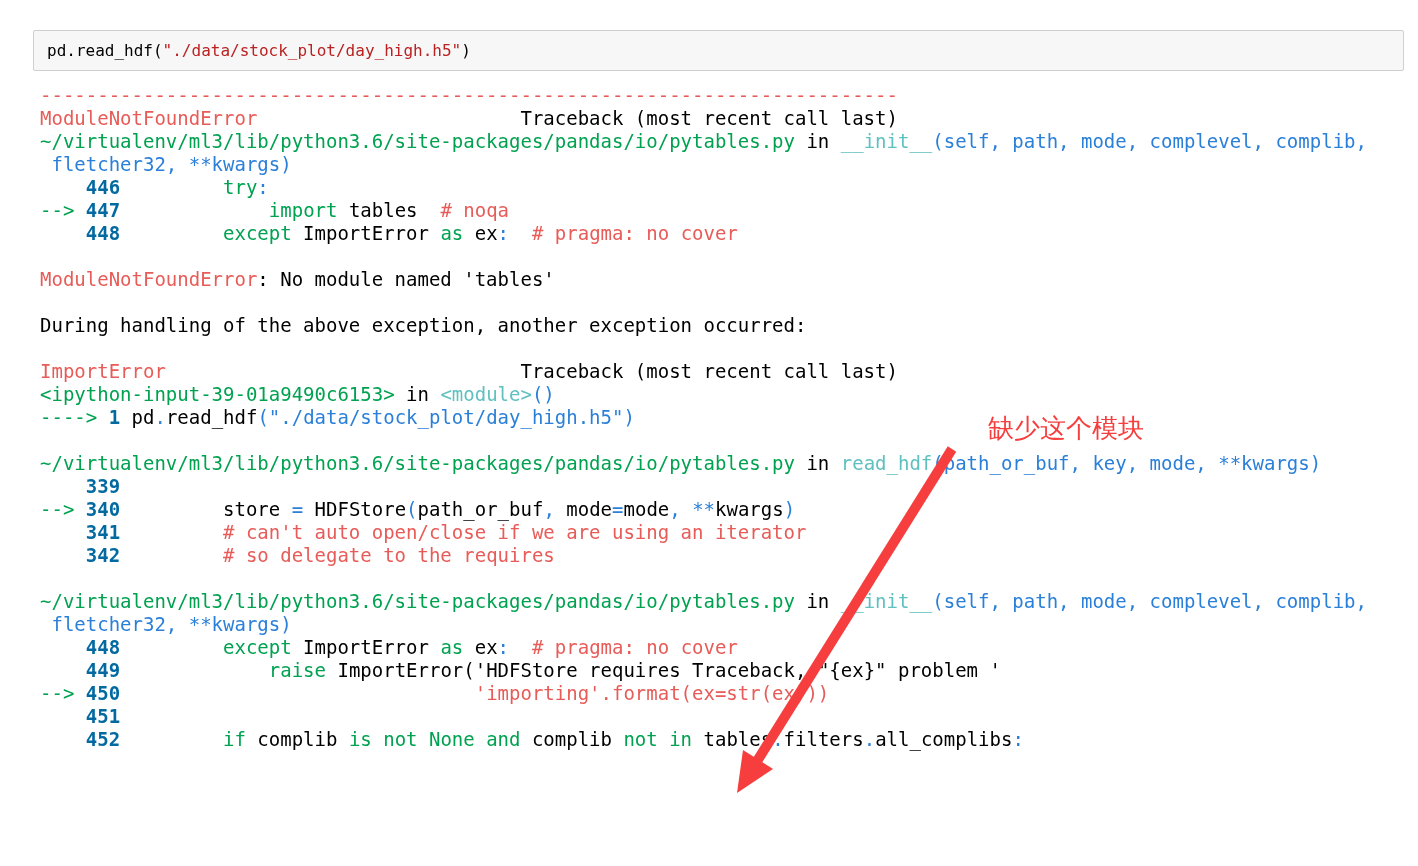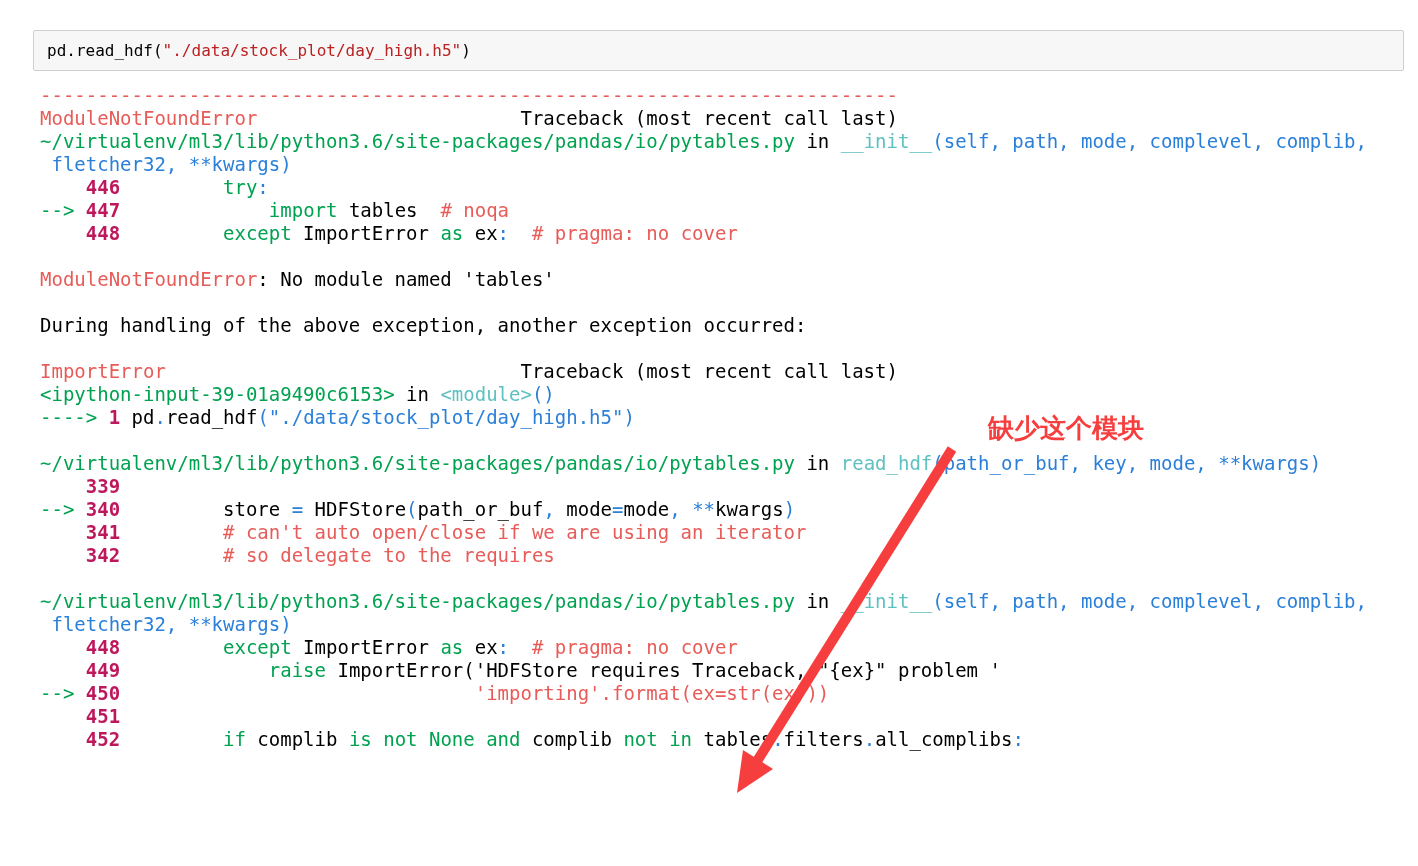--- a/index.html
+++ b/index.html
@@ -13,26 +13,26 @@
                 padding:9px 13px; overflow:hidden; }
   .cell-input .code { font-size:16px; line-height:21px; white-space:pre; color:#000; }
 
   
   .tb-out { position:absolute; left:40px; top:84px; width:1372px; }
   .tb-line { height:23px; font-size:19px; line-height:23px; white-space:pre; color:#000; }
   .c-num { font-weight:bold; }
 
   
   .annot-text { position:absolute; left:988px; top:411px; font-size:26px; line-height:34px;
-                font-family:"DejaVu Sans","Liberation Sans",sans-serif; font-weight:700; }
+                font-family:"DejaVu Sans","Liberation Sans",sans-serif; font-weight:400; }
   .annot-svg { position:absolute; left:650px; top:430px; width:340px; height:380px; pointer-events:none; }
 </style>
 <style>.c-red{color:#e75c58;}
 .c-grn{color:#00a250;}
-.c-num{color:#be185d;}
+.c-num{color:#0369a1;}
 .c-cyn{color:#5fc0c0;}
 .c-blu{color:#2a7fd8;}
 .c-blk{color:#000000;}
 .c-str{color:#ba2121;}
 .annot-text{color:#f73e3e;}
 .annot-svg line{stroke:#f73e3e;}
 .annot-svg polygon{fill:#f73e3e;}</style></head>
 <body>
 
 <div class="page">

